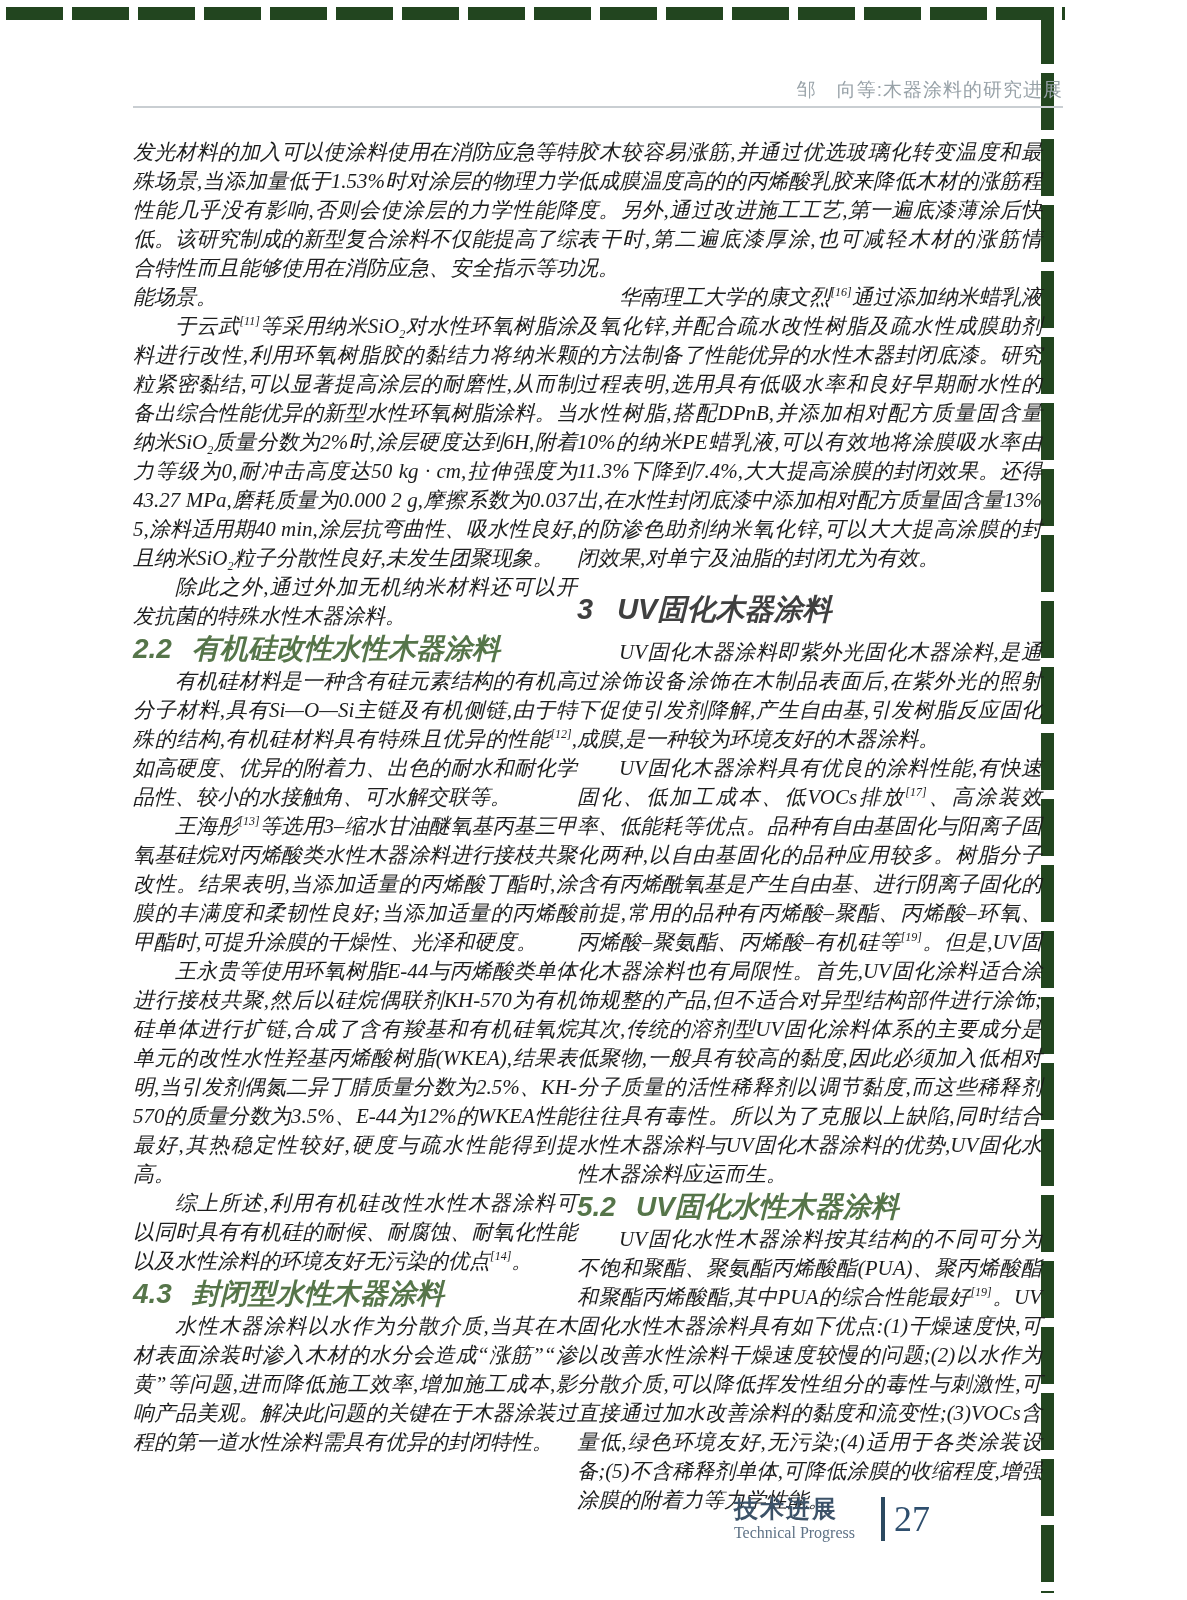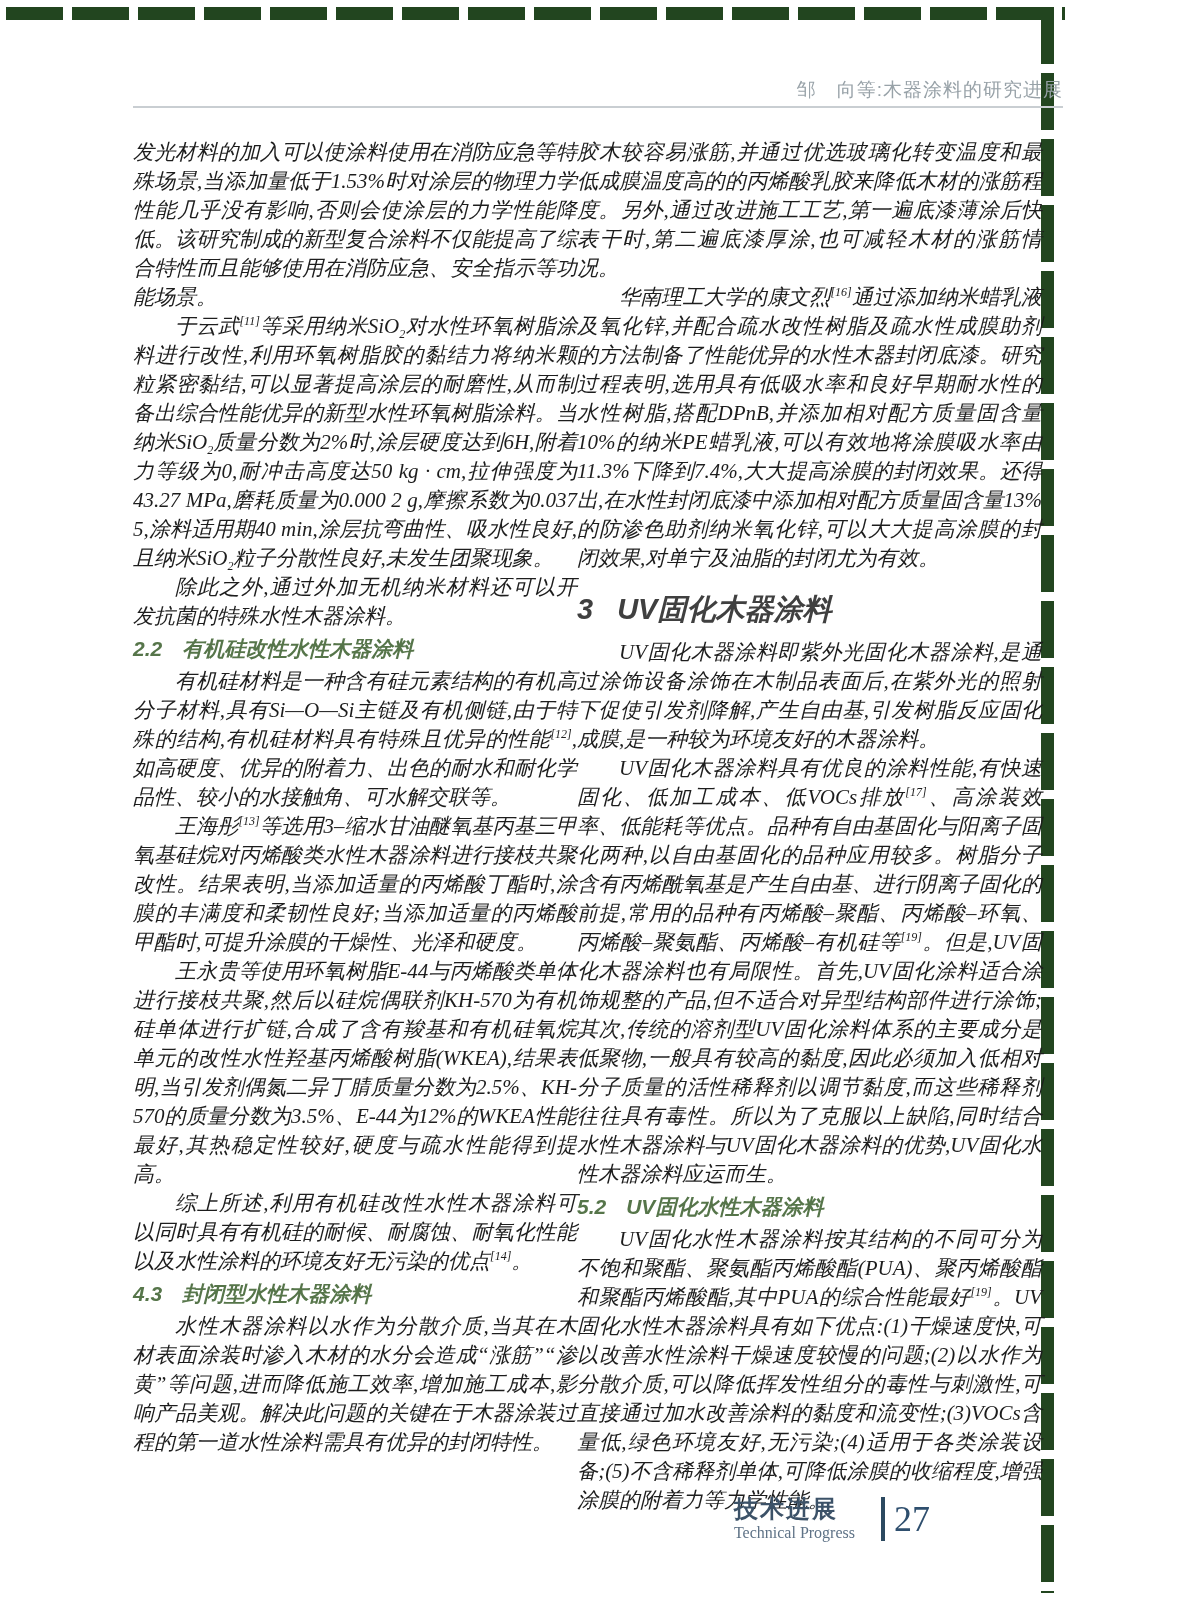--- a/index.html
+++ b/index.html
@@ -28,21 +28,21 @@
   .col-left{width:444px;flex:0 0 444px;}
   .col-right{width:465px;flex:0 0 465px;}
   p.para{
     margin:0;font-size:21px;line-height:29px;text-align:justify;
     text-indent:42px;color:#1d1d1d;
   }
   p.no-indent{text-indent:0;}
   p.para sup{font-size:12px;line-height:0;vertical-align:super;}
   p.para sub{font-size:12px;line-height:0;vertical-align:sub;}
   .h-sub{
-    margin:3px 0 3px 0;font-size:21px;line-height:30px;font-weight:bold;color:#56754a;
+    margin:3px 0 3px 0;font-size:28px;line-height:30px;font-weight:bold;color:#56754a;
     font-family:"Liberation Sans","DejaVu Sans",sans-serif;
   }
   .h-sub .h-num{margin-right:20px;}
   .h-main{
     margin:16px 0 9px 0;font-size:29px;line-height:40px;font-weight:bold;color:#404040;
     font-family:"Liberation Sans","DejaVu Sans",sans-serif;
   }
   .h-main .h-num{margin-right:24px;}
   
   .footer{position:absolute;top:1496px;right:135px;display:flex;align-items:center;}

